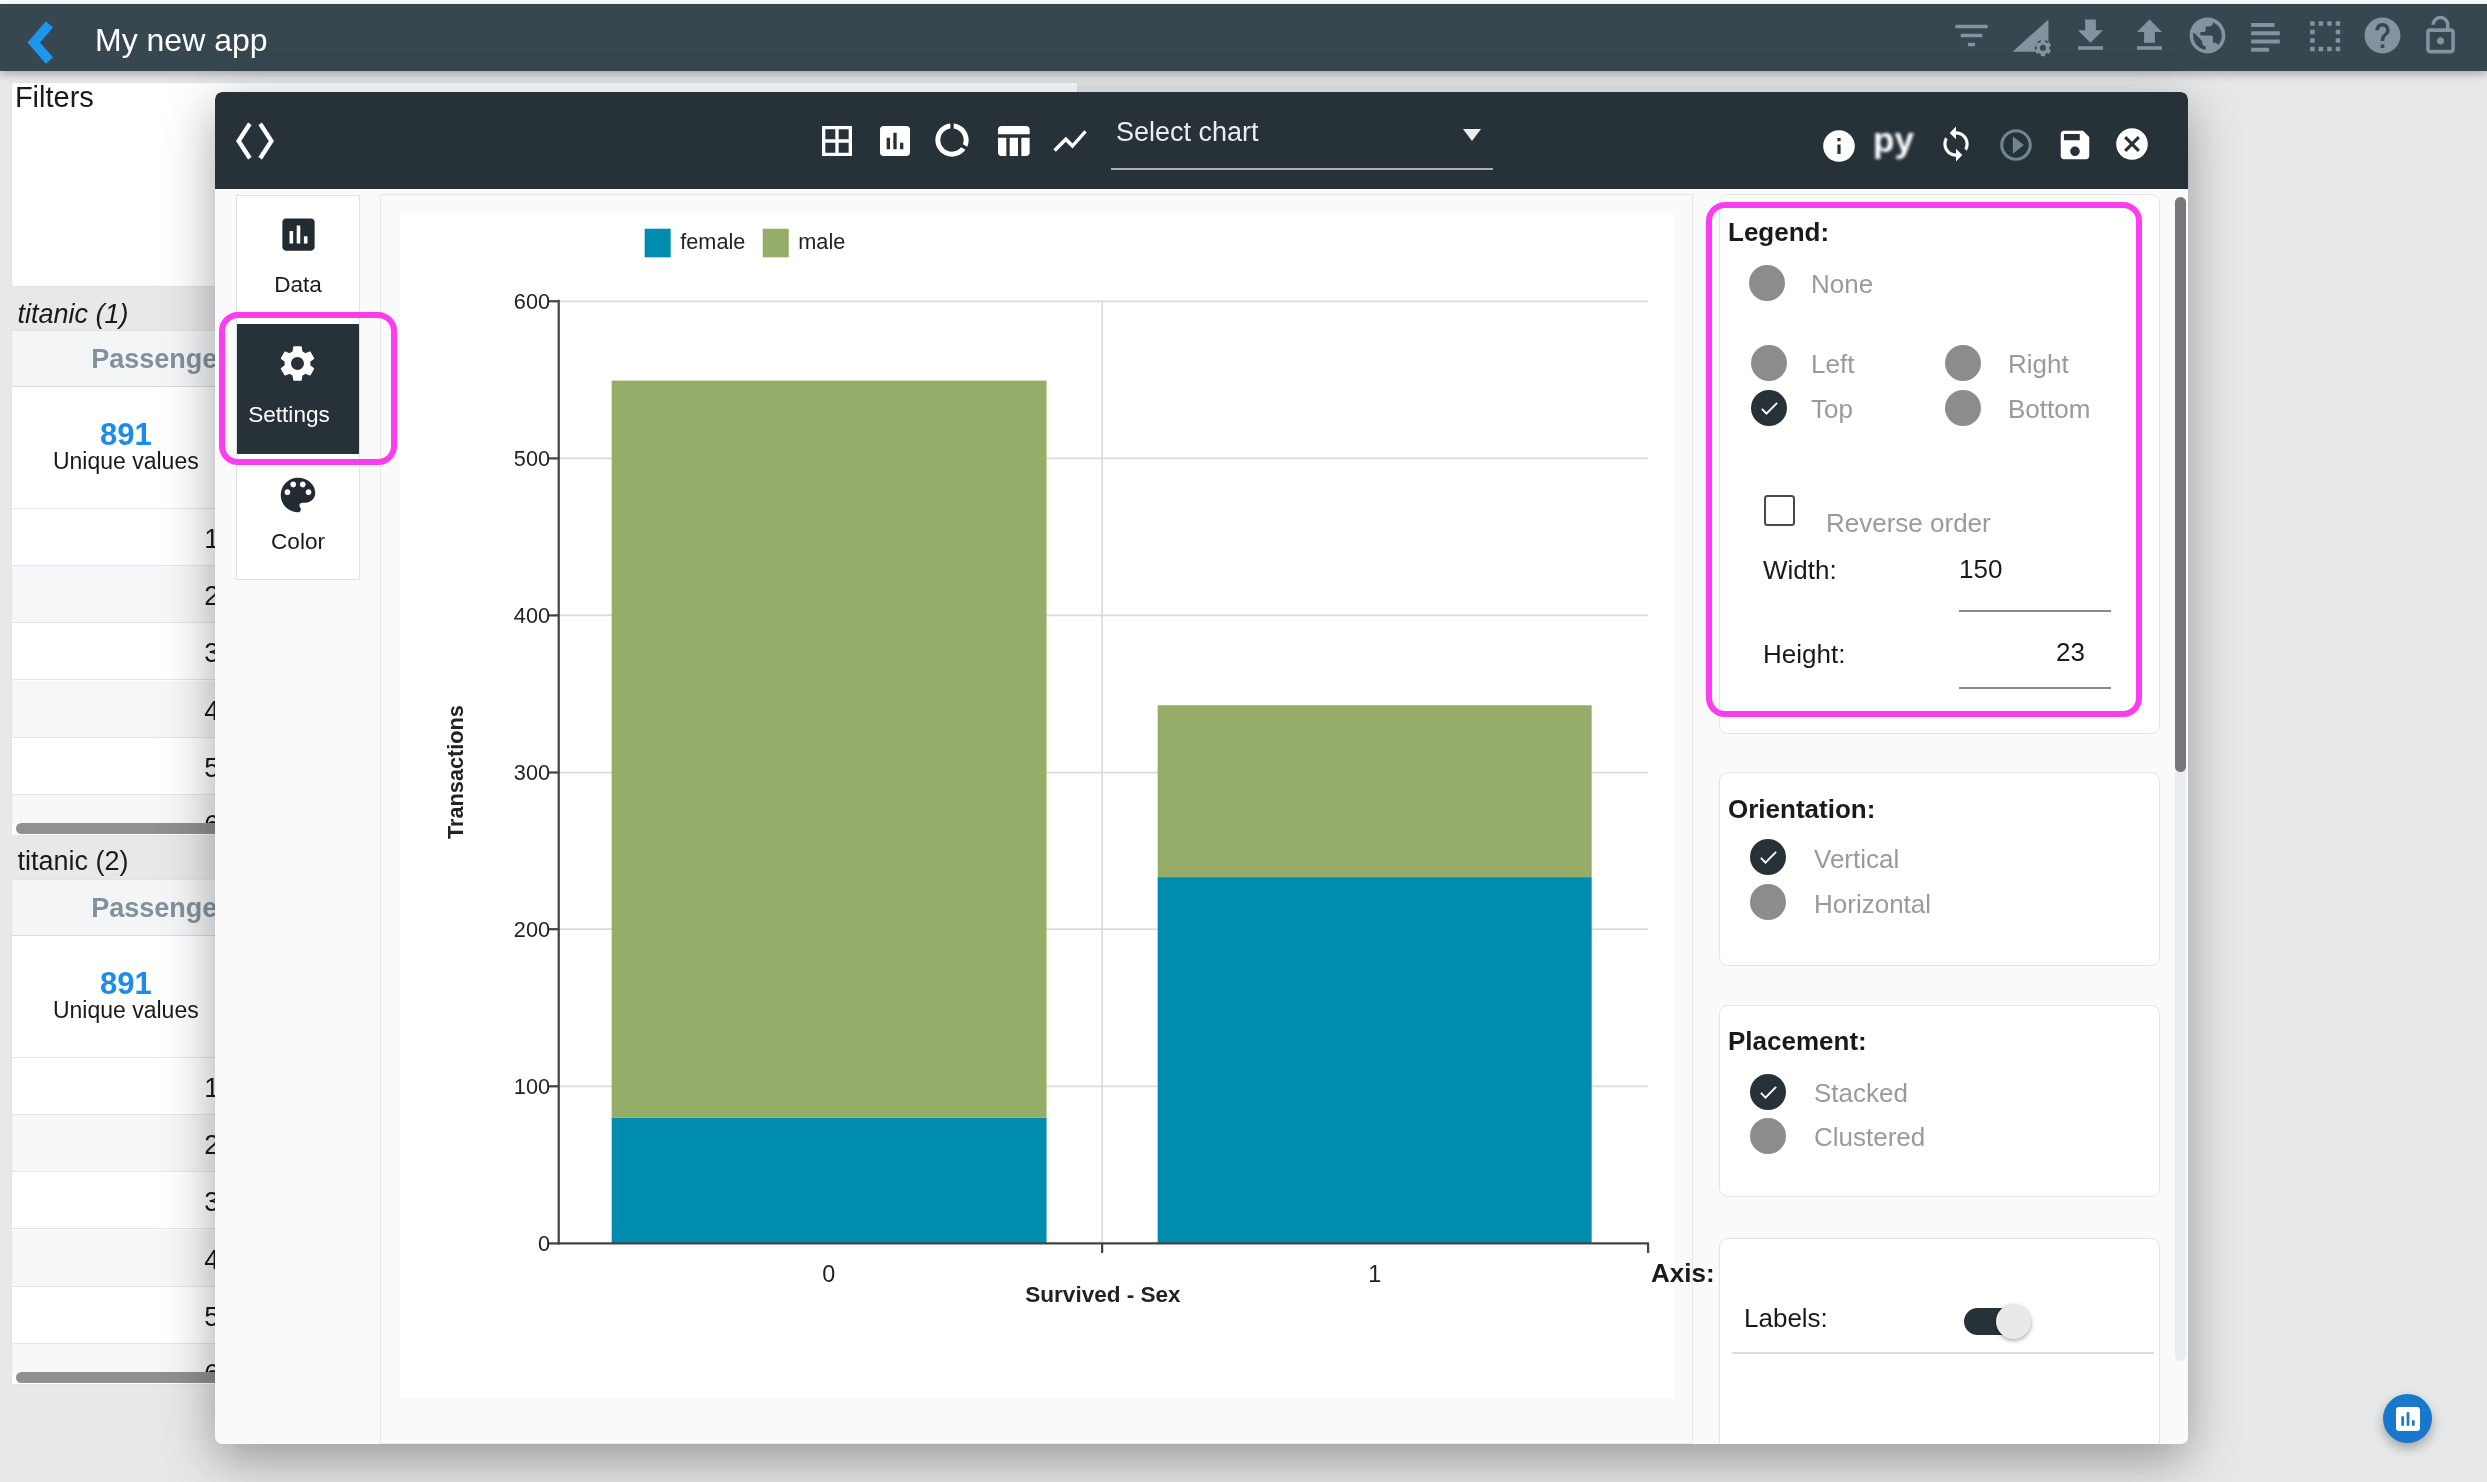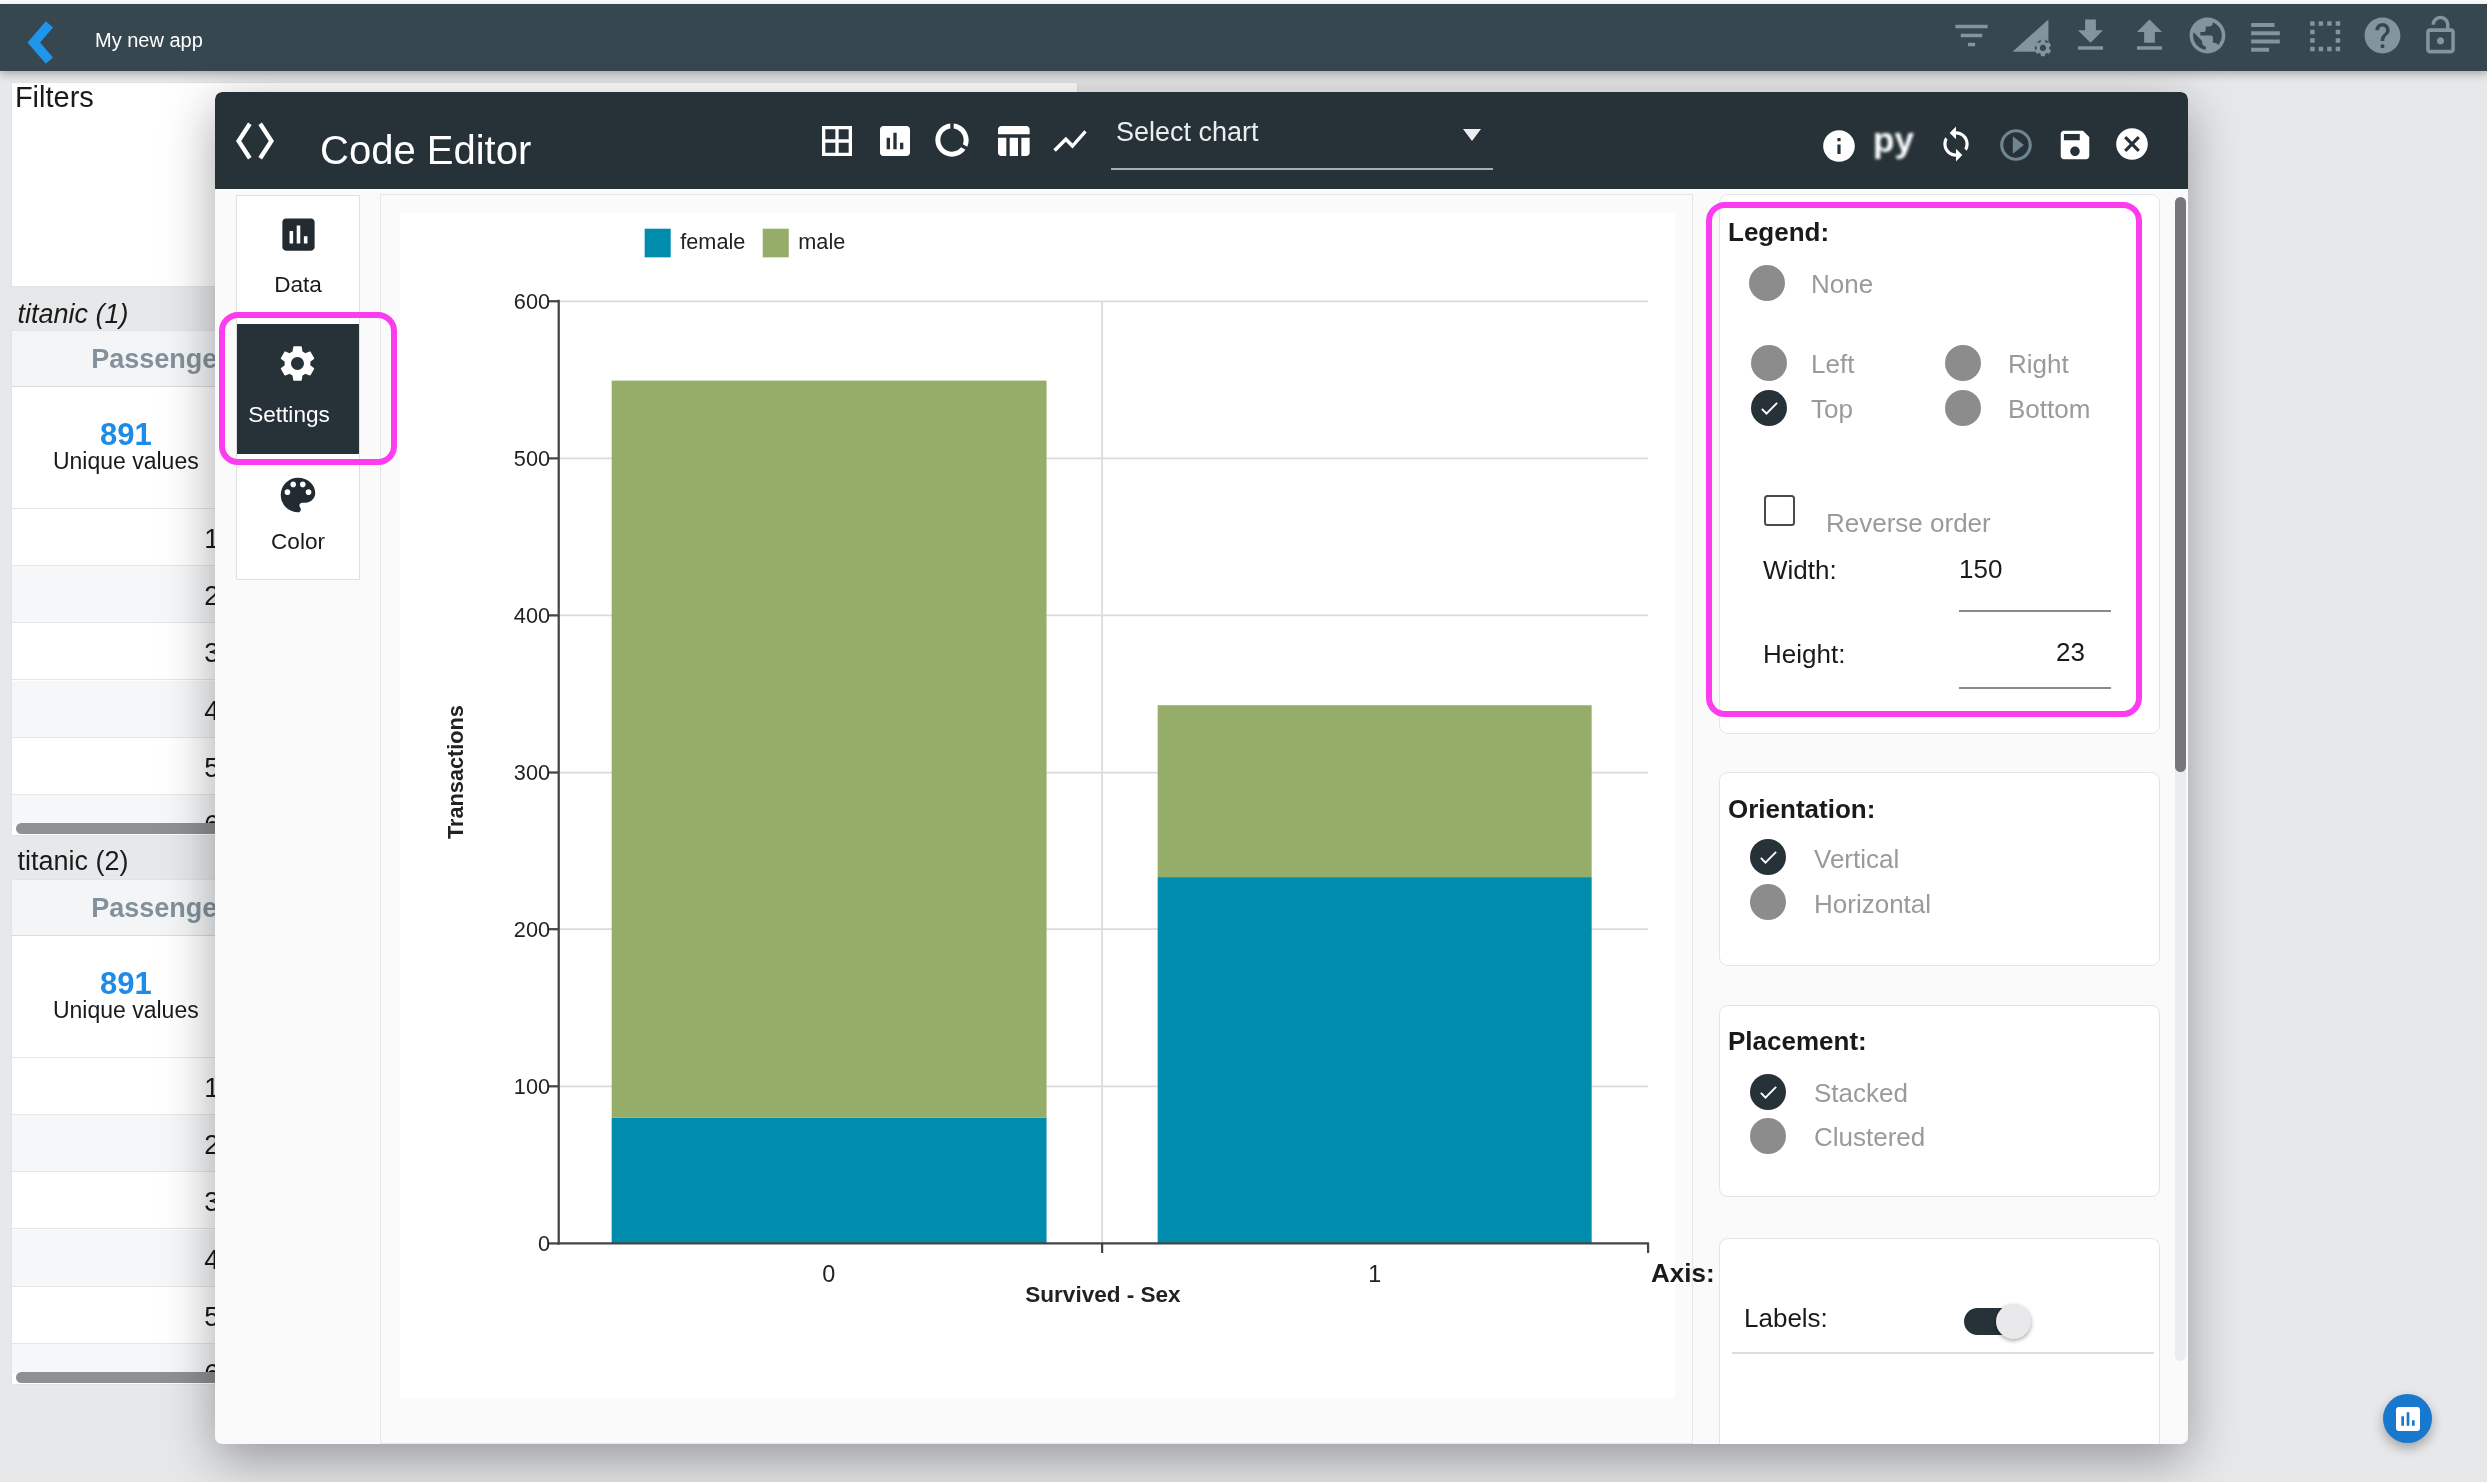--- a/index.html
+++ b/index.html
@@ -3,21 +3,21 @@
 <meta charset="utf-8">
 <style>
   * { margin:0; padding:0; box-sizing:border-box; }
   html,body { width:2487px; height:1482px; overflow:hidden; }
   body { font-family:"Liberation Sans", sans-serif; background:#E7E8EA; }
   #root { position:relative; width:2487px; height:1482px; overflow:hidden; }
   .abs { position:absolute; }
   
   #navbar { left:0; top:4.3px; width:2487px; height:67px; background:#37474F; box-shadow:0 3.5px 8.7px rgba(0,0,0,.28); }
   #topstrip { left:0; top:0; width:2487px; height:4.3px; background:#FBFBFC; }
-  #navtitle { left:95px; top:7px; height:67px; line-height:67px; color:#fff; font-size:20px; }
+  #navtitle { left:95px; top:7px; height:67px; line-height:67px; color:#fff; font-size:32px; }
   
   .card { background:#fff; border:0.9px solid #E2E3E5; }
   #filtersCard { left:11.3px; top:82px; width:1067px; height:205px; }
   #filtersCard span { position:absolute; left:2.6px; top:-1.7px; font-size:29px; color:#1a1a1a; }
   .tbltitle { left:17.4px; font-size:27px; color:#1a1a1a; }
   .tablecard { left:11.3px; width:1067px; height:506px; }
   .thead { position:absolute; left:0; top:0; right:0; height:56px; background:#F3F5F6; border-bottom:0.9px solid #D8DCDE; }
   .thead span { position:absolute; left:79px; top:13px; font-size:27px; font-weight:bold; color:#82919B; }
   .bigcell { position:absolute; left:0; top:56px; right:0; height:122px; border-bottom:0.9px solid #E4E6E8; text-align:center; }
   .bigcell .n { display:block; margin-top:32px; line-height:32px; font-size:31px; font-weight:bold; color:#1D8CE8; width:227px; }
@@ -166,21 +166,20 @@
   <svg class="abs nico" style="left:2419px;top:14px;" viewBox="0 0 24 24">
       <path d="M12 17c1.1 0 2-.9 2-2s-.9-2-2-2-2 .9-2 2 .9 2 2 2zm6-9h-1V6c0-2.76-2.24-5-5-5S7 3.24 7 6h1.9c0-1.71 1.39-3.1 3.1-3.1 1.71 0 3.1 1.39 3.1 3.1v2H6c-1.1 0-2 .9-2 2v10c0 1.1.9 2 2 2h12c1.1 0 2-.9 2-2V10c0-1.1-.9-2-2-2zm0 12H6V10h12v10z"></path>
     </svg>
 
   <div class="abs" id="modal">
     <div id="mhead"></div>
     <svg class="abs" style="left:21px;top:30px;" width="38" height="38" viewBox="0 0 44 44">
         <polyline points="16,2 3,22 16,42" fill="none" stroke="#fff" stroke-width="5"></polyline>
         <polyline points="28,2 41,22 28,42" fill="none" stroke="#fff" stroke-width="5"></polyline>
       </svg>
-    <div id="mtitle">Code Editor</div>
 
     <svg class="abs mico" style="left:602px;top:29px;" viewBox="0 0 24 24">
         <path d="M3 3v18h18V3H3zm8 16H5v-6h6v6zm0-8H5V5h6v6zm8 8h-6v-6h6v6zm0-8h-6V5h6v6z"></path>
       </svg>
     <svg class="abs mico" style="left:660px;top:29px;" viewBox="0 0 24 24">
         <path d="M19 3H5c-1.1 0-2 .9-2 2v14c0 1.1.9 2 2 2h14c1.1 0 2-.9 2-2V5c0-1.1-.9-2-2-2zM9 17H7v-7h2v7zm4 0h-2V7h2v10zm4 0h-2v-4h2v4z"></path>
       </svg>
     <svg class="abs mico" style="left:717px;top:28px;" viewBox="0 0 24 24">
         <path d="M13 2.05v3.03c3.39.49 6 3.39 6 6.92 0 .9-.18 1.75-.48 2.54l2.6 1.53c.56-1.24.88-2.62.88-4.07 0-5.18-3.95-9.45-9-9.95zM12 19c-3.87 0-7-3.13-7-7 0-3.53 2.61-6.43 6-6.92V2.05c-5.06.5-9 4.76-9 9.95 0 5.52 4.47 10 9.99 10 3.31 0 6.24-1.61 8.06-4.09l-2.6-1.53C16.17 17.98 14.21 19 12 19z"></path>
       </svg>

